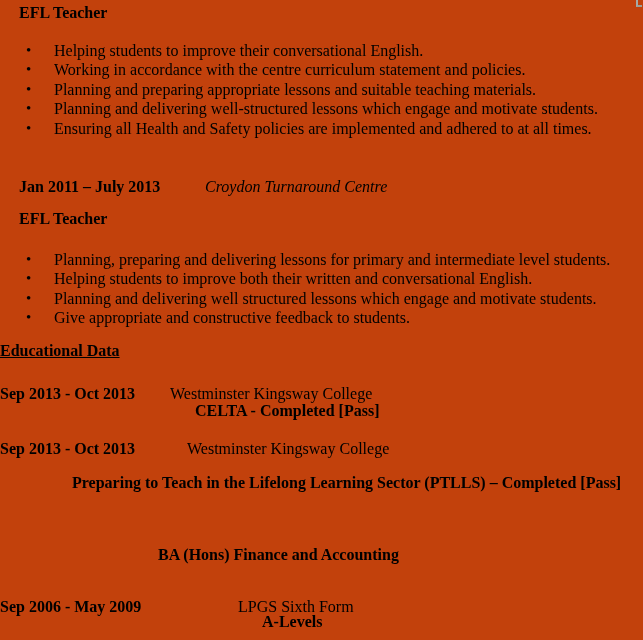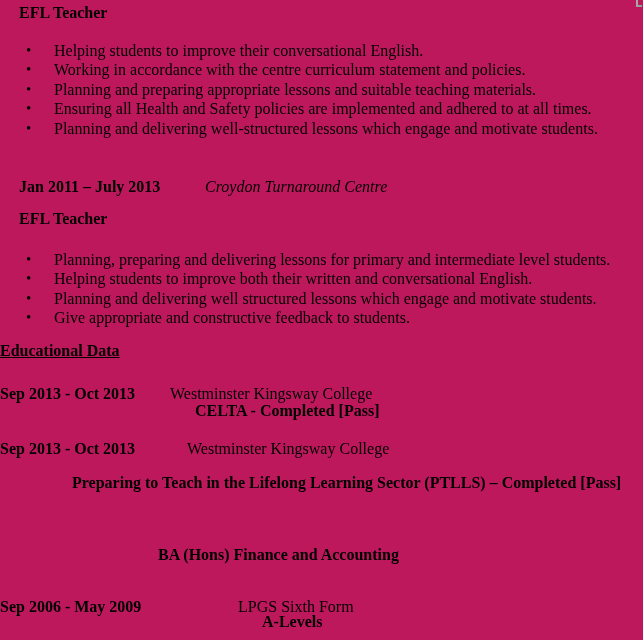--- a/index.html
+++ b/index.html
@@ -1,20 +1,20 @@
 <!DOCTYPE html>
 <html><head>
 <meta charset="utf-8">
 <style>
   html, body { margin: 0; padding: 0; }
   .page {
     position: relative;
     width: 643px;
     height: 640px;
-    background: #be185d;
+    background: #c2410c;
     font-family: "Liberation Serif", serif;
     font-size: 16px;
     color: #000;
     overflow: hidden;
     line-height: 19.4px;
   }
   .line { position: absolute; left: 19px; white-space: nowrap; }
 
   .job1-title { top: 3px; font-weight: bold; }
   .job2-title { top: 209px; font-weight: bold; }
@@ -61,22 +61,22 @@
 <div class="page">
 
   <div class="corner"></div>
 
   <div class="line job1-title">EFL Teacher</div>
 
   <ul class="bullets ul1">
     <li>Helping students to improve their conversational English.</li>
     <li>Working in accordance with the centre curriculum statement and policies.</li>
     <li>Planning and preparing appropriate lessons and suitable teaching materials.</li>
+    <li>Planning and delivering well-structured lessons which engage and motivate students.</li>
     <li>Ensuring all Health and Safety policies are implemented and adhered to at all times.</li>
-    <li>Planning and delivering well-structured lessons which engage and motivate students.</li>
   </ul>
 
   <div class="line jobmeta">
     <span class="dates">Jan 2011 – July 2013</span><span class="org">Croydon Turnaround Centre</span>
   </div>
 
   <div class="line job2-title">EFL Teacher</div>
 
   <ul class="bullets ul2">
     <li>Planning, preparing and delivering lessons for primary and intermediate level students.</li>

